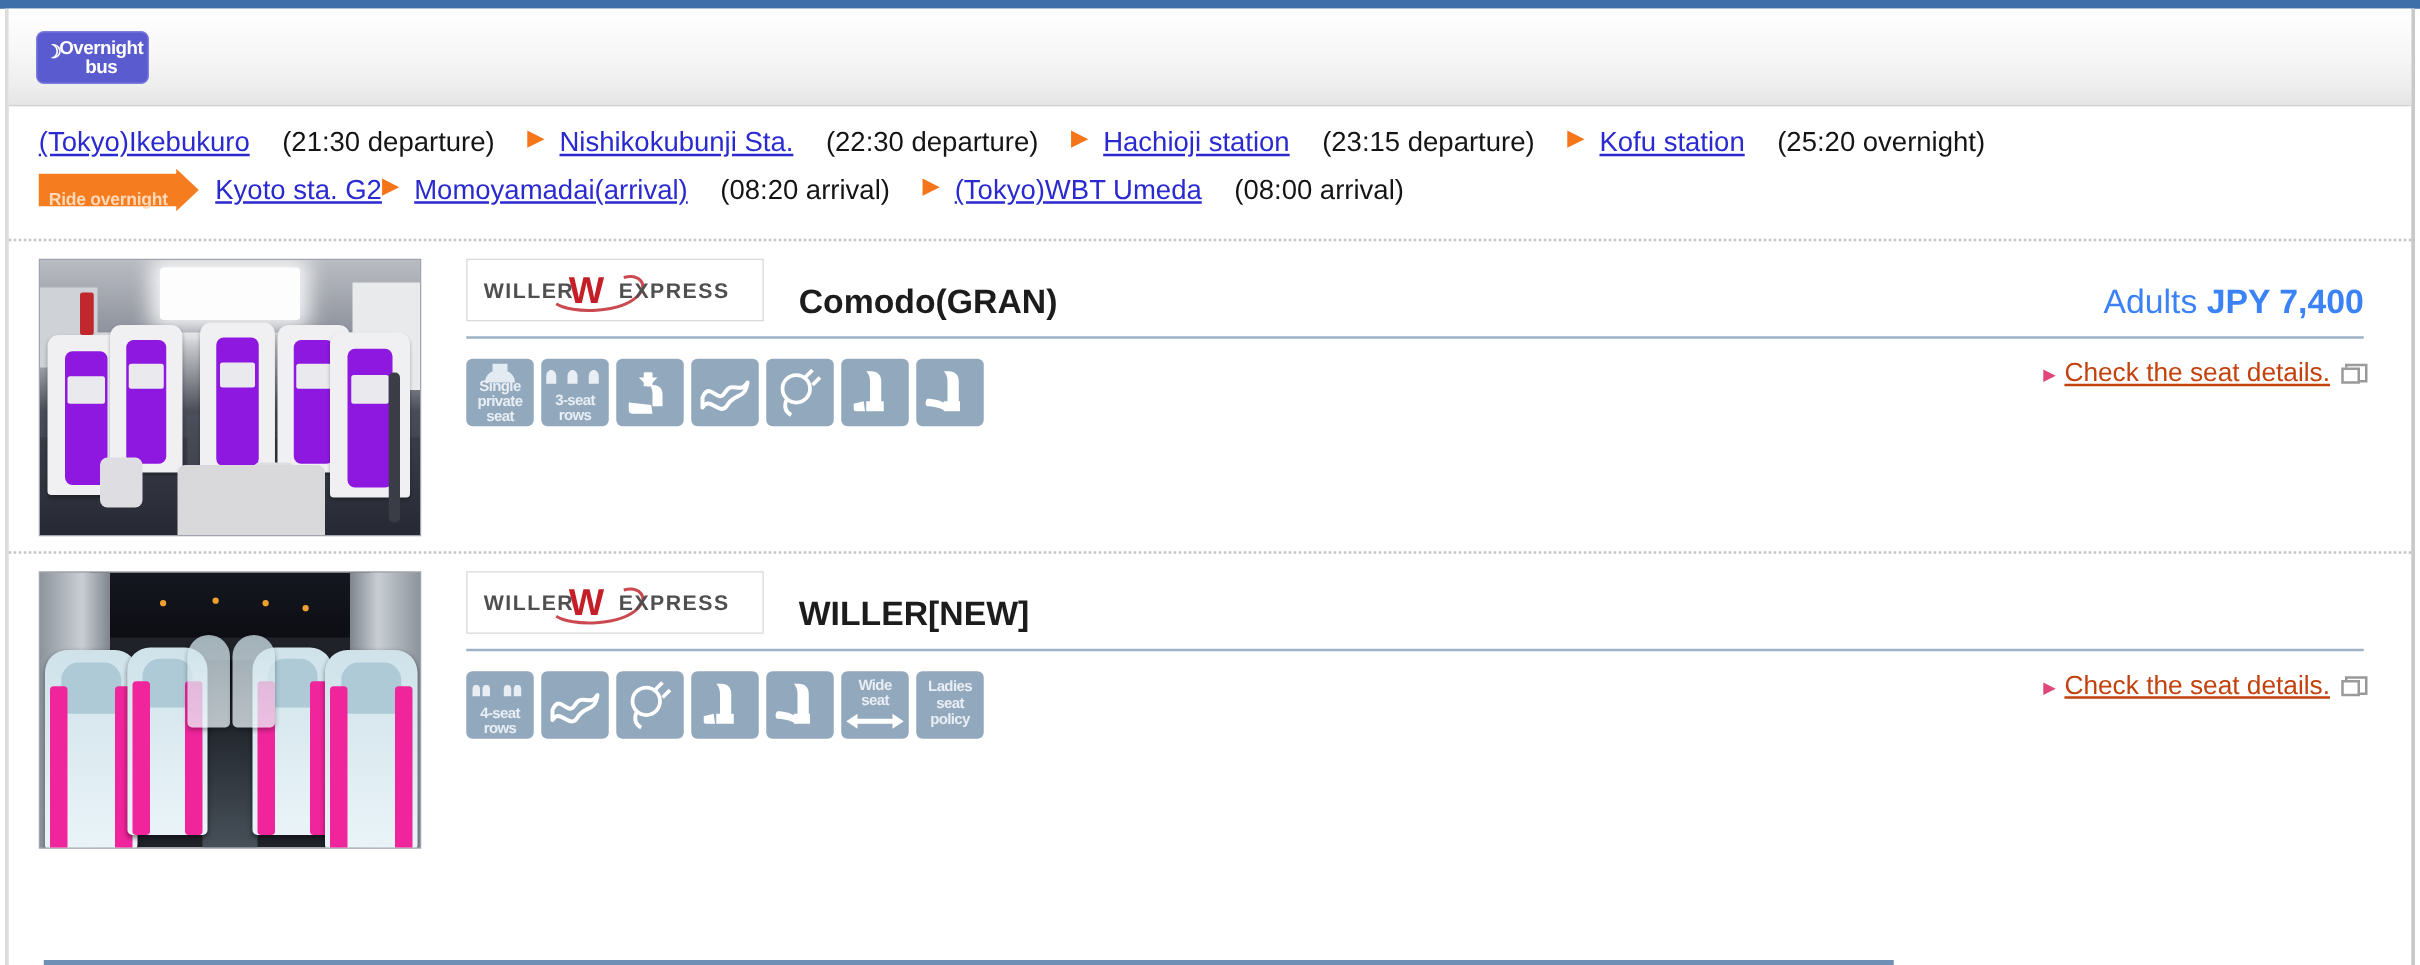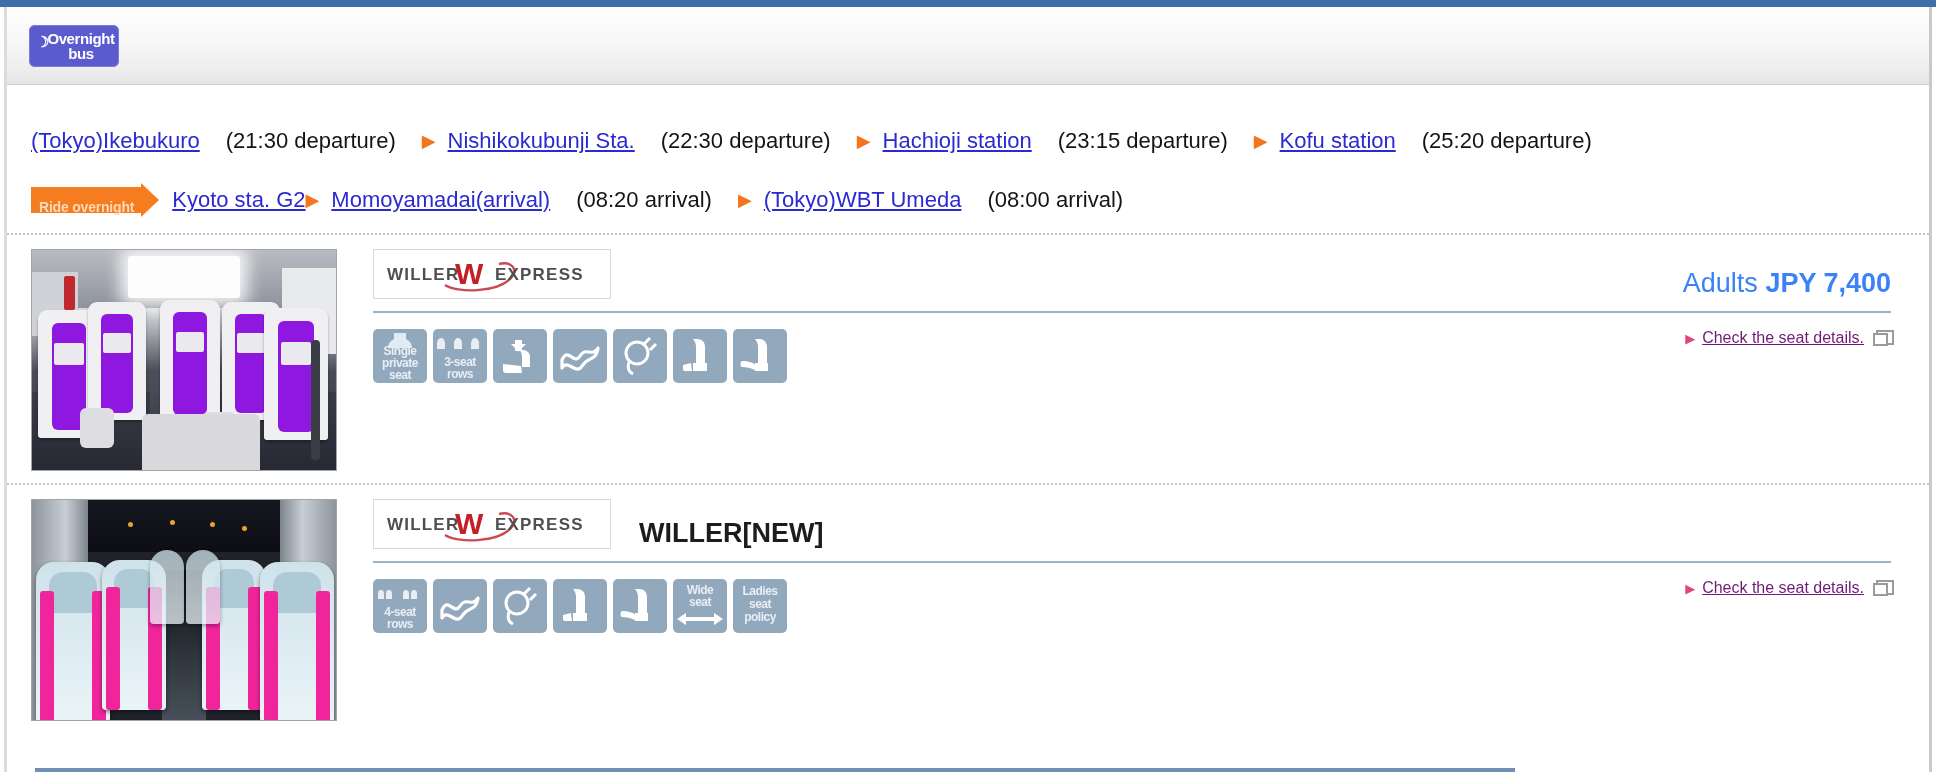--- a/index.html
+++ b/index.html
@@ -75,25 +75,24 @@
     white-space: nowrap;
   }
 
   
   .route-block {
     padding: 16px 24px 14px 24px;
     border-bottom: 2px dotted #c3c3c3;
   }
   .route-line {
     display: flex;
-    align-items: center;
+    align-items: flex-start;
     flex-wrap: nowrap;
     white-space: nowrap;
     height: 38px;
-    margin-top: 21px;
   }
   .stop-link {
     color: #2a2ad0;
     text-decoration: underline;
     font-size: 22px;
     cursor: pointer;
   }
   .stop-time {
     color: #141414;
     font-size: 22px;
@@ -223,23 +222,23 @@
     align-items: center;
     white-space: nowrap;
   }
   .pink-tri {
     color: #e0457b;
     font-size: 13px;
     margin-right: 7px;
     line-height: 1;
   }
   .seat-link {
-    color: #701a75;
+    color: #c2410c;
     text-decoration: underline;
-    font-size: 16px;
+    font-size: 21px;
     cursor: pointer;
   }
   .newwin {
     margin-left: 9px;
     display: inline-block;
     width: 18px; height: 16px;
     position: relative;
   }
   .newwin::before {
     content: ""; position: absolute;
@@ -362,21 +361,21 @@
         <span class="stop-link">(Tokyo)Ikebukuro</span>
         <span class="stop-time">(21:30 departure)</span>
         <span class="arrow-sep">▶</span>
         <span class="stop-link">Nishikokubunji Sta.</span>
         <span class="stop-time">(22:30 departure)</span>
         <span class="arrow-sep">▶</span>
         <span class="stop-link">Hachioji station</span>
         <span class="stop-time">(23:15 departure)</span>
         <span class="arrow-sep">▶</span>
         <span class="stop-link">Kofu station</span>
-        <span class="stop-time">(25:20 departure)</span>
+        <span class="stop-time">(25:20 overnight)</span>
       </div>
 
       <div class="route-line">
         <span class="ride-overnight">Ride overnight</span>
         <span class="stop-link">Kyoto sta. G2</span>
         <span class="arrow-sep">▶</span>
         <span class="stop-link">Momoyamadai(arrival)</span>
         <span class="stop-time">(08:20 arrival)</span>
         <span class="arrow-sep">▶</span>
         <span class="stop-link">(Tokyo)WBT Umeda</span>
@@ -428,20 +427,21 @@
 
         <div class="detail-top">
           <div class="willer-logo">
             <svg width="226" height="44" viewBox="0 0 226 44" aria-hidden="true">
               <text x="8" y="28" font-family="'Liberation Sans',sans-serif" font-size="17" font-weight="bold" letter-spacing="1.2" fill="#4f4f4f">WILLER</text>
               <path d="M66 33 C78 41,118 41,132 26 C140 17,132 9,120 12" fill="none" stroke="#c22a33" stroke-width="2.4" opacity="0.85"></path>
               <text x="76" y="32" font-family="'Liberation Sans',sans-serif" font-size="30" font-weight="bold" fill="#c41f27">W</text>
               <text x="116" y="28" font-family="'Liberation Sans',sans-serif" font-size="17" font-weight="bold" letter-spacing="1.2" fill="#4f4f4f">EXPRESS</text>
             </svg>
           </div>
+          <div class="bus-name">Comodo(GRAN)</div>
           <div class="price">
             <span class="lbl">Adults</span>
             <b>JPY 7,400</b>
           </div>
         </div>
 
         <div class="detail-divider"></div>
 
         <div class="detail-bottom">
           <div class="icon-strip">

